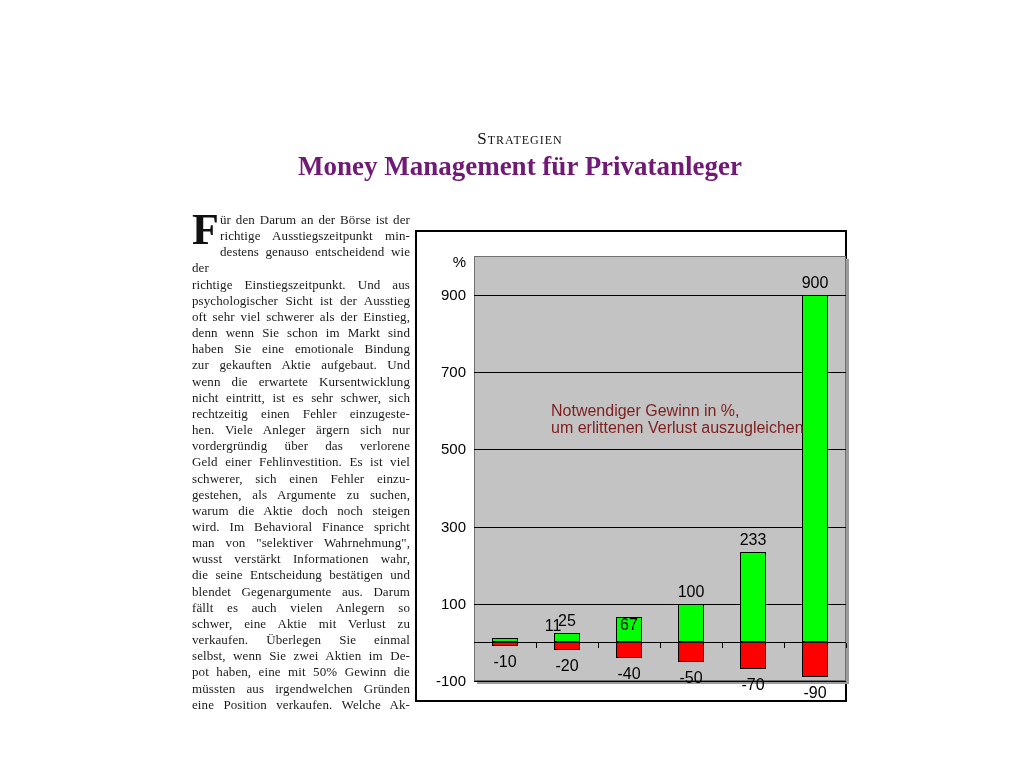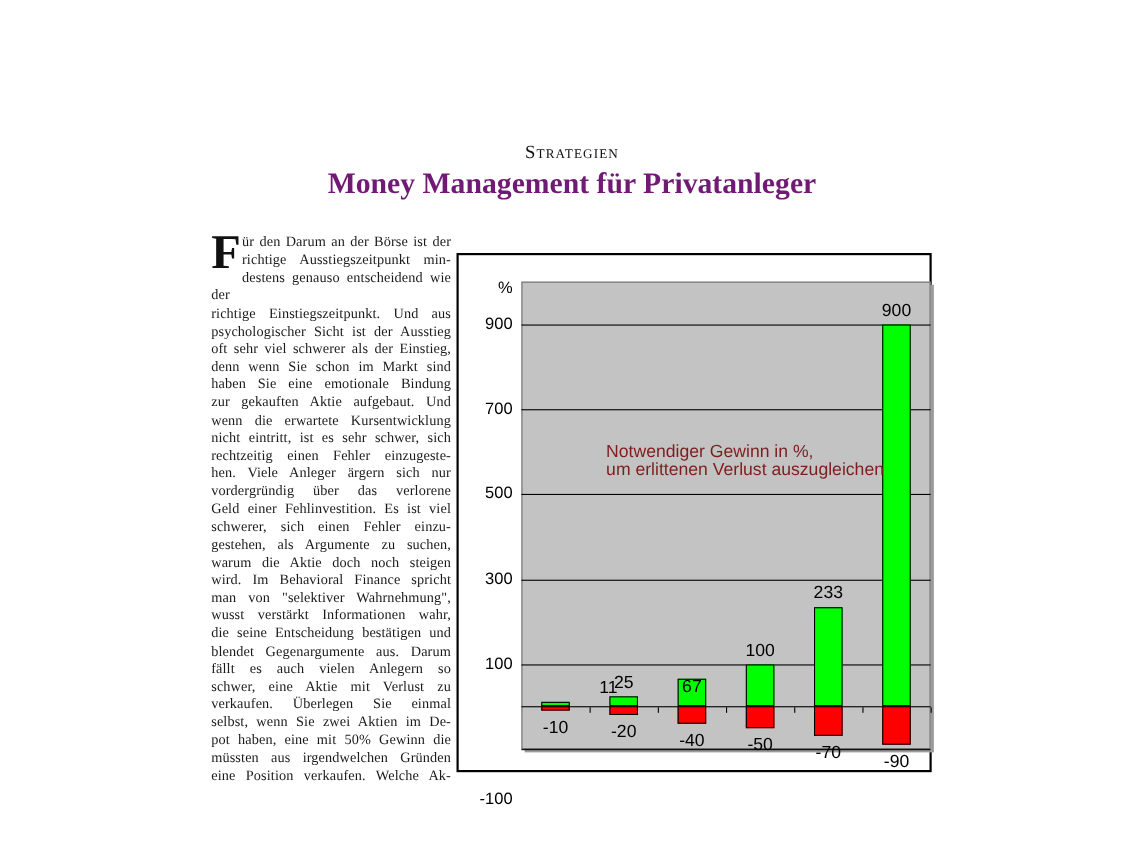--- a/index.html
+++ b/index.html
@@ -81,21 +81,21 @@
       <div class="ytick-label" style="left: 0px; top: 53.6px; width: 49px;">900</div>
       <div class="gridline" style="left: 57px; top: 139.9px; width: 372px;"></div>
       <div class="ytick-label" style="left: 0px; top: 130.9px; width: 49px;">700</div>
       <div class="gridline" style="left: 57px; top: 217.2px; width: 372px;"></div>
       <div class="ytick-label" style="left: 0px; top: 208.2px; width: 49px;">500</div>
       <div class="gridline" style="left: 57px; top: 294.5px; width: 372px;"></div>
       <div class="ytick-label" style="left: 0px; top: 285.5px; width: 49px;">300</div>
       <div class="gridline" style="left: 57px; top: 371.7px; width: 372px;"></div>
       <div class="ytick-label" style="left: 0px; top: 362.7px; width: 49px;">100</div>
       <div class="gridline" style="left: 57px; top: 449px; width: 372px;"></div>
-      <div class="ytick-label" style="left: 0px; top: 440px; width: 49px; margin-top: 46px;">-100</div>
+      <div class="ytick-label" style="left: 0px; top: 440px; width: 49px;">-100</div>
       <div class="unit-label" style="left: 0px; top: 21px; width: 49px;">%</div>
       <div class="zero-line" style="left: 57px; top: 410.4px; width: 372px;"></div>
       <div class="axis-tick" style="left: 119px; top: 411.4px; height: 5px;"></div>
       <div class="axis-tick" style="left: 181px; top: 411.4px; height: 5px;"></div>
       <div class="axis-tick" style="left: 243px; top: 411.4px; height: 5px;"></div>
       <div class="axis-tick" style="left: 305px; top: 411.4px; height: 5px;"></div>
       <div class="axis-tick" style="left: 367px; top: 411.4px; height: 5px;"></div>
       <div class="axis-tick" style="left: 429px; top: 411.4px; height: 5px;"></div>
       <div class="bar" style="left: 75px; top: 406.1px; width: 26px; height: 4.3px; background: rgb(0, 255, 0);"></div>
       <div class="bar" style="left: 75px; top: 410.4px; width: 26px; height: 3.9px; background: rgb(255, 0, 0);"></div>

